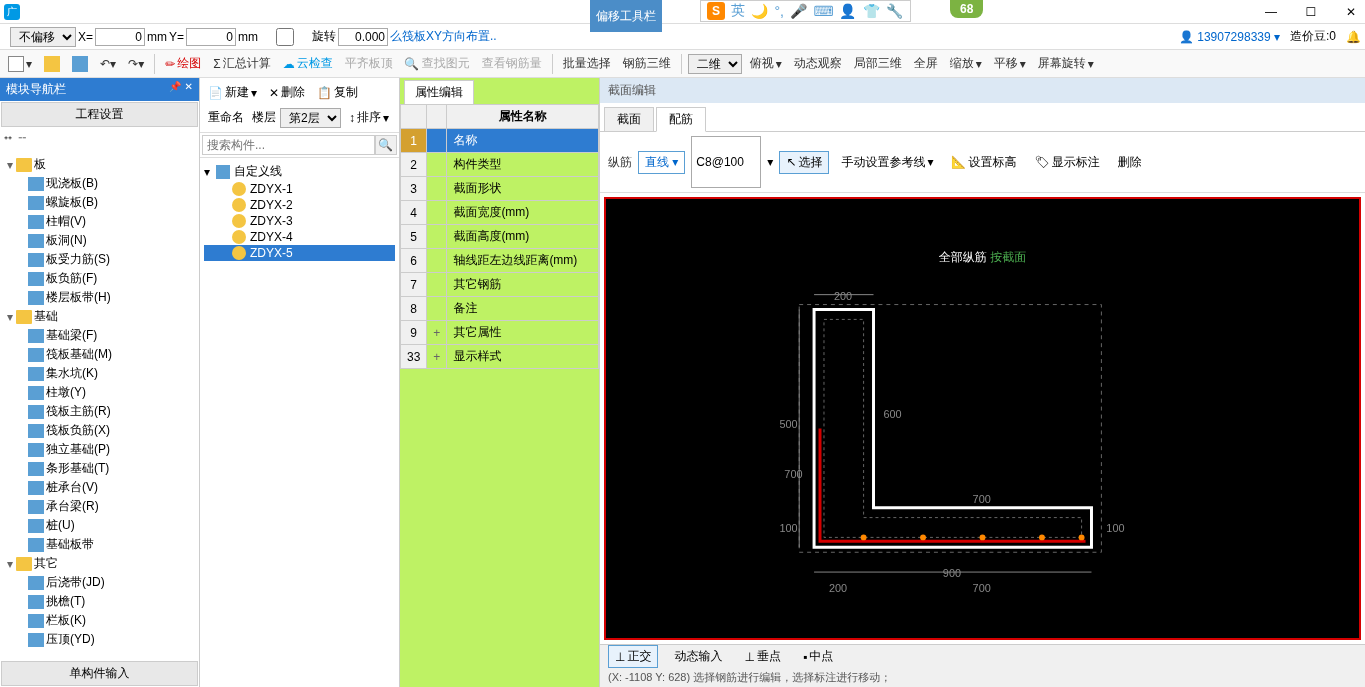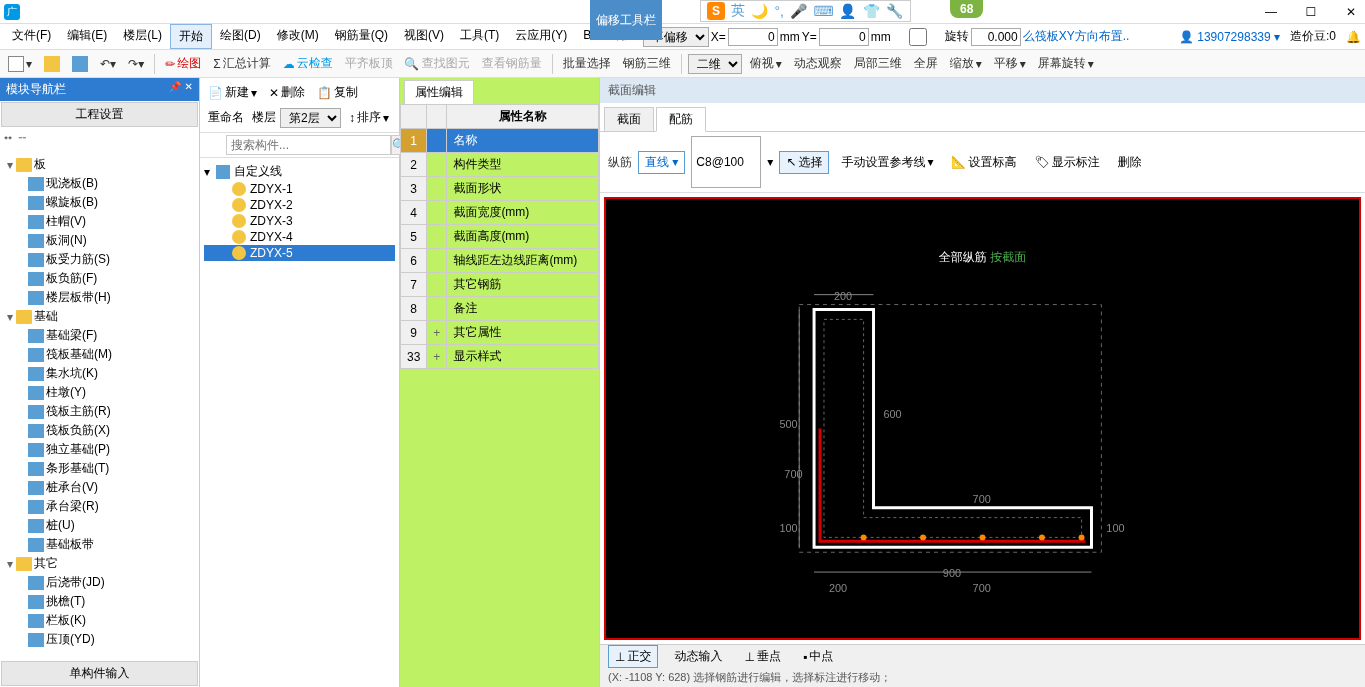--- a/index.html
+++ b/index.html
@@ -6,21 +6,21 @@
 body { background: #f0f0f0; width: 1365px; height: 687px; overflow: hidden; position: relative; }
 
 
 .titlebar { height: 24px; background: #fff; display: flex; align-items: center; padding: 0 4px; border-bottom: 1px solid #ddd; }
 .titlebar .app-icon { width: 16px; height: 16px; background: #0099e5; border-radius: 3px; margin-right: 4px; display: inline-flex; align-items: center; justify-content: center; color: #fff; font-size: 10px; }
 .titlebar .title-text { flex: 1; color: #333; white-space: nowrap; overflow: hidden; }
 .titlebar .win-controls { display: flex; gap: 20px; margin-left: auto; }
 .titlebar .wc { width: 20px; height: 20px; display: flex; align-items: center; justify-content: center; cursor: pointer; }
 
 
-.float-toolbar { position: absolute; top: 0; left: 590px; height: 40px; background: #4b8dc8; color: #fff; display: flex; align-items: center; padding: 0 6px; font-size: 12px; z-index: 10; }
+.float-toolbar { position: absolute; top: 0; left: 590px; height: 32px; background: #4b8dc8; color: #fff; display: flex; align-items: center; padding: 0 6px; font-size: 12px; z-index: 10; }
 .ime-bar { position: absolute; top: 0; left: 700px; height: 22px; background: #fff; border: 1px solid #ccc; display: flex; align-items: center; gap: 6px; padding: 0 6px; z-index: 11; }
 .ime-bar .s-icon { width: 18px; height: 18px; background: #ff8800; color: #fff; border-radius: 3px; display: flex; align-items: center; justify-content: center; font-weight: bold; }
 .ime-bar .ii { color: #5a9fd4; font-size: 14px; }
 .badge-68 { position: absolute; top: 0; left: 950px; background: #7cb342; color: #fff; padding: 2px 10px; border-radius: 0 0 8px 8px; font-weight: bold; z-index: 11; }
 
 
 .menubar { height: 26px; background: #fff; display: flex; align-items: center; padding: 0 4px; border-bottom: 1px solid #ddd; }
 .menubar .mitem { padding: 3px 8px; cursor: pointer; }
 .menubar .mitem.active { border: 1px solid #8ab4e0; background: #e3f0fc; }
 .menubar .right-info { margin-left: auto; display: flex; align-items: center; gap: 10px; }
@@ -50,21 +50,21 @@
 .folder-ico { background: #f4c542; border-radius: 1px; }
 .item-ico { background: #5a9fd4; }
 .indent0 { padding-left: 2px; }
 .indent1 { padding-left: 14px; }
 
 
 .mid-panel { width: 200px; background: #fff; border-right: 1px solid #ccc; display: flex; flex-direction: column; }
 .mid-toolbar { padding: 4px; display: flex; gap: 4px; flex-wrap: wrap; align-items: center; border-bottom: 1px solid #ddd; }
 .mid-toolbar .mt-btn { display: flex; align-items: center; gap: 2px; cursor: pointer; padding: 2px 4px; }
 .search-box { display: flex; padding: 2px; border-bottom: 1px solid #ddd; }
-.search-box input { flex: 1; border: 1px solid #ccc; padding: 2px 4px; color: #14532d; margin-left: 24px; }
+.search-box input { flex: 1; border: 1px solid #ccc; padding: 2px 4px; color: #14532d; }
 .search-box button { width: 22px; border: 1px solid #ccc; background: #f0f0f0; }
 .mid-tree { flex: 1; padding: 4px; }
 .mid-tree .mn { display: flex; align-items: center; padding: 1px 0; cursor: pointer; }
 .mid-tree .mn.sel { background: #2e7cd1; color: #fff; }
 .mid-tree .mn .gico { width: 14px; height: 14px; background: #f4c542; border-radius: 50%; margin-right: 4px; }
 
 
 .prop-panel { width: 200px; background: #bef264; border-right: 1px solid #ccc; }
 .prop-tab { border: 1px solid #ccc; border-bottom: none; padding: 3px 10px; display: inline-block; background: #fff; margin: 2px 0 0 4px; }
 .prop-table { width: 100%; border-collapse: collapse; }
@@ -128,33 +128,20 @@
   <span class="ii">°,</span>
   <span class="ii">🎤</span>
   <span class="ii">⌨</span>
   <span class="ii">👤</span>
   <span class="ii">👕</span>
   <span class="ii">🔧</span>
 </div>
 <div class="badge-68">68</div>
 
 <div class="menubar">
-  <div id="menu-items" style="display: flex;">
-      <span class="mitem">文件(F)</span>
-      <span class="mitem">编辑(E)</span>
-      <span class="mitem">楼层(L)</span>
-      <span class="mitem active">开始</span>
-      <span class="mitem">绘图(D)</span>
-      <span class="mitem">修改(M)</span>
-      <span class="mitem">钢筋量(Q)</span>
-      <span class="mitem">视图(V)</span>
-      <span class="mitem">工具(T)</span>
-      <span class="mitem">云应用(Y)</span>
-      <span class="mitem">BIM应用</span>
-    </div>
   <div class="mb-inputs">
     <select class="floor-sel"><option>不偏移</option></select>
     <span>X=</span>
     <input value="0" style="">
     <span>mm</span>
     <span>Y=</span>
     <input value="0" style="">
     <span>mm</span>
     <input type="checkbox" style="">
     <span>旋转</span>

